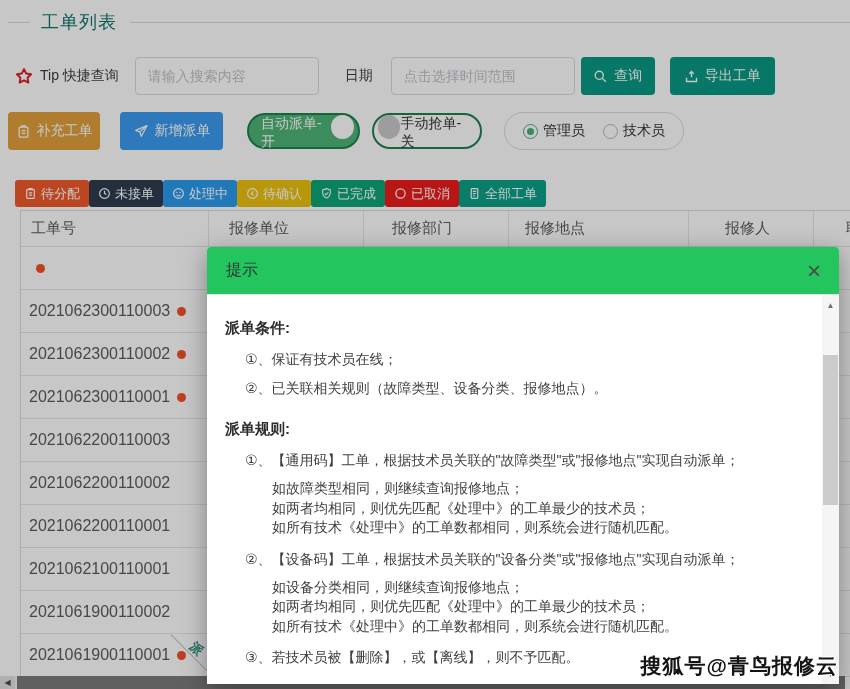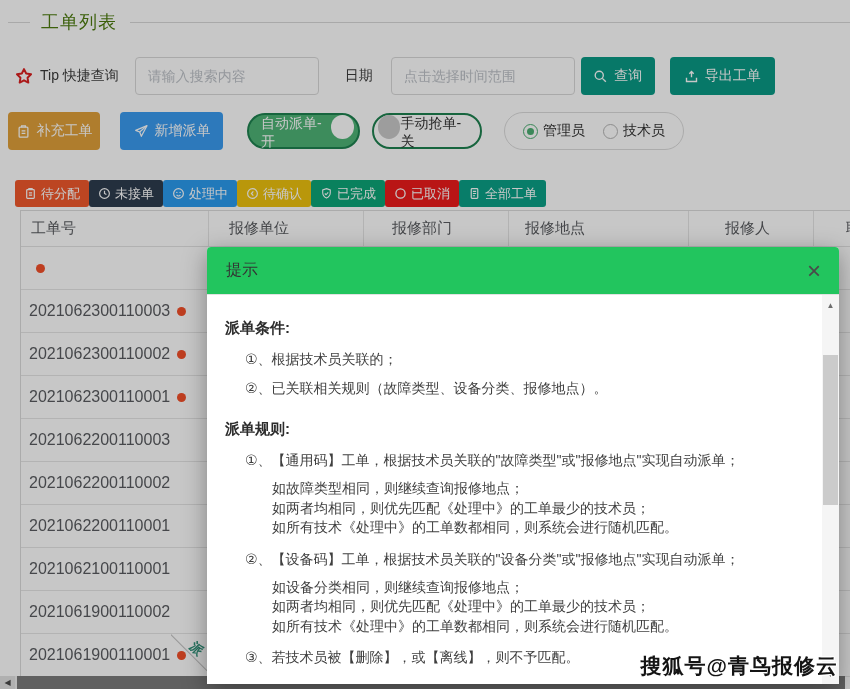--- a/index.html
+++ b/index.html
@@ -3,21 +3,21 @@
 <meta charset="utf-8">
 <style>
   * { margin:0; padding:0; box-sizing:border-box; }
   html,body { width:850px; height:689px; }
   body { font-family:"Liberation Sans","DejaVu Sans",sans-serif; background:#fff; }
   #app { position:relative; width:850px; height:689px; background:#fff; overflow:hidden; }
 
   
   .title-row { position:absolute; left:8px; right:0; top:10px; display:flex; align-items:center; }
   .title-row::before { content:''; width:22px; height:1px; background:#d9d9d9; margin-right:11px; }
-  .page-title { font-size:18px; color:#4d7c0f; letter-spacing:1px; }
+  .page-title { font-size:18px; color:#0f766e; letter-spacing:1px; }
   .title-line { flex:1; height:1px; background:#d9d9d9; margin-left:13px; }
 
   
   .search-row { position:absolute; left:15px; top:57px; height:38px; display:flex; align-items:center; }
   .star { width:18px; height:18px; flex:0 0 auto; }
   .tip-label { font-size:14px; color:#3c3c3c; margin-left:7px; white-space:nowrap; }
   .inp { height:38px; border:1px solid #d9d9d9; border-radius:4px; background:#fff;
          font-size:14px; padding:0 12px; color:#333; outline:none; font-family:inherit; }
   .inp::placeholder { color:#bfc3c9; }
   .inp.kw { width:184px; margin-left:16px; }
@@ -308,21 +308,21 @@
 
   <div class="dim"></div>
 
   <div class="modal">
     <div class="m-header">
       <span class="m-title">提示</span>
       <span class="m-close">×</span>
     </div>
     <div class="m-body">
       <div class="m-h">派单条件:</div>
-      <div class="m-item">①、根据技术员关联的；</div>
+      <div class="m-item">①、保证有技术员在线；</div>
       <div class="m-item">②、已关联相关规则（故障类型、设备分类、报修地点）。</div>
 
       <div class="m-h">派单规则:</div>
       <div class="m-item">①、【通用码】工单，根据技术员关联的"故障类型"或"报修地点"实现自动派单；</div>
       <div class="m-subs">
         <div>如故障类型相同，则继续查询报修地点；</div>
         <div>如两者均相同，则优先匹配《处理中》的工单最少的技术员；</div>
         <div>如所有技术《处理中》的工单数都相同，则系统会进行随机匹配。</div>
       </div>
       <div class="m-item">②、【设备码】工单，根据技术员关联的"设备分类"或"报修地点"实现自动派单；</div>

